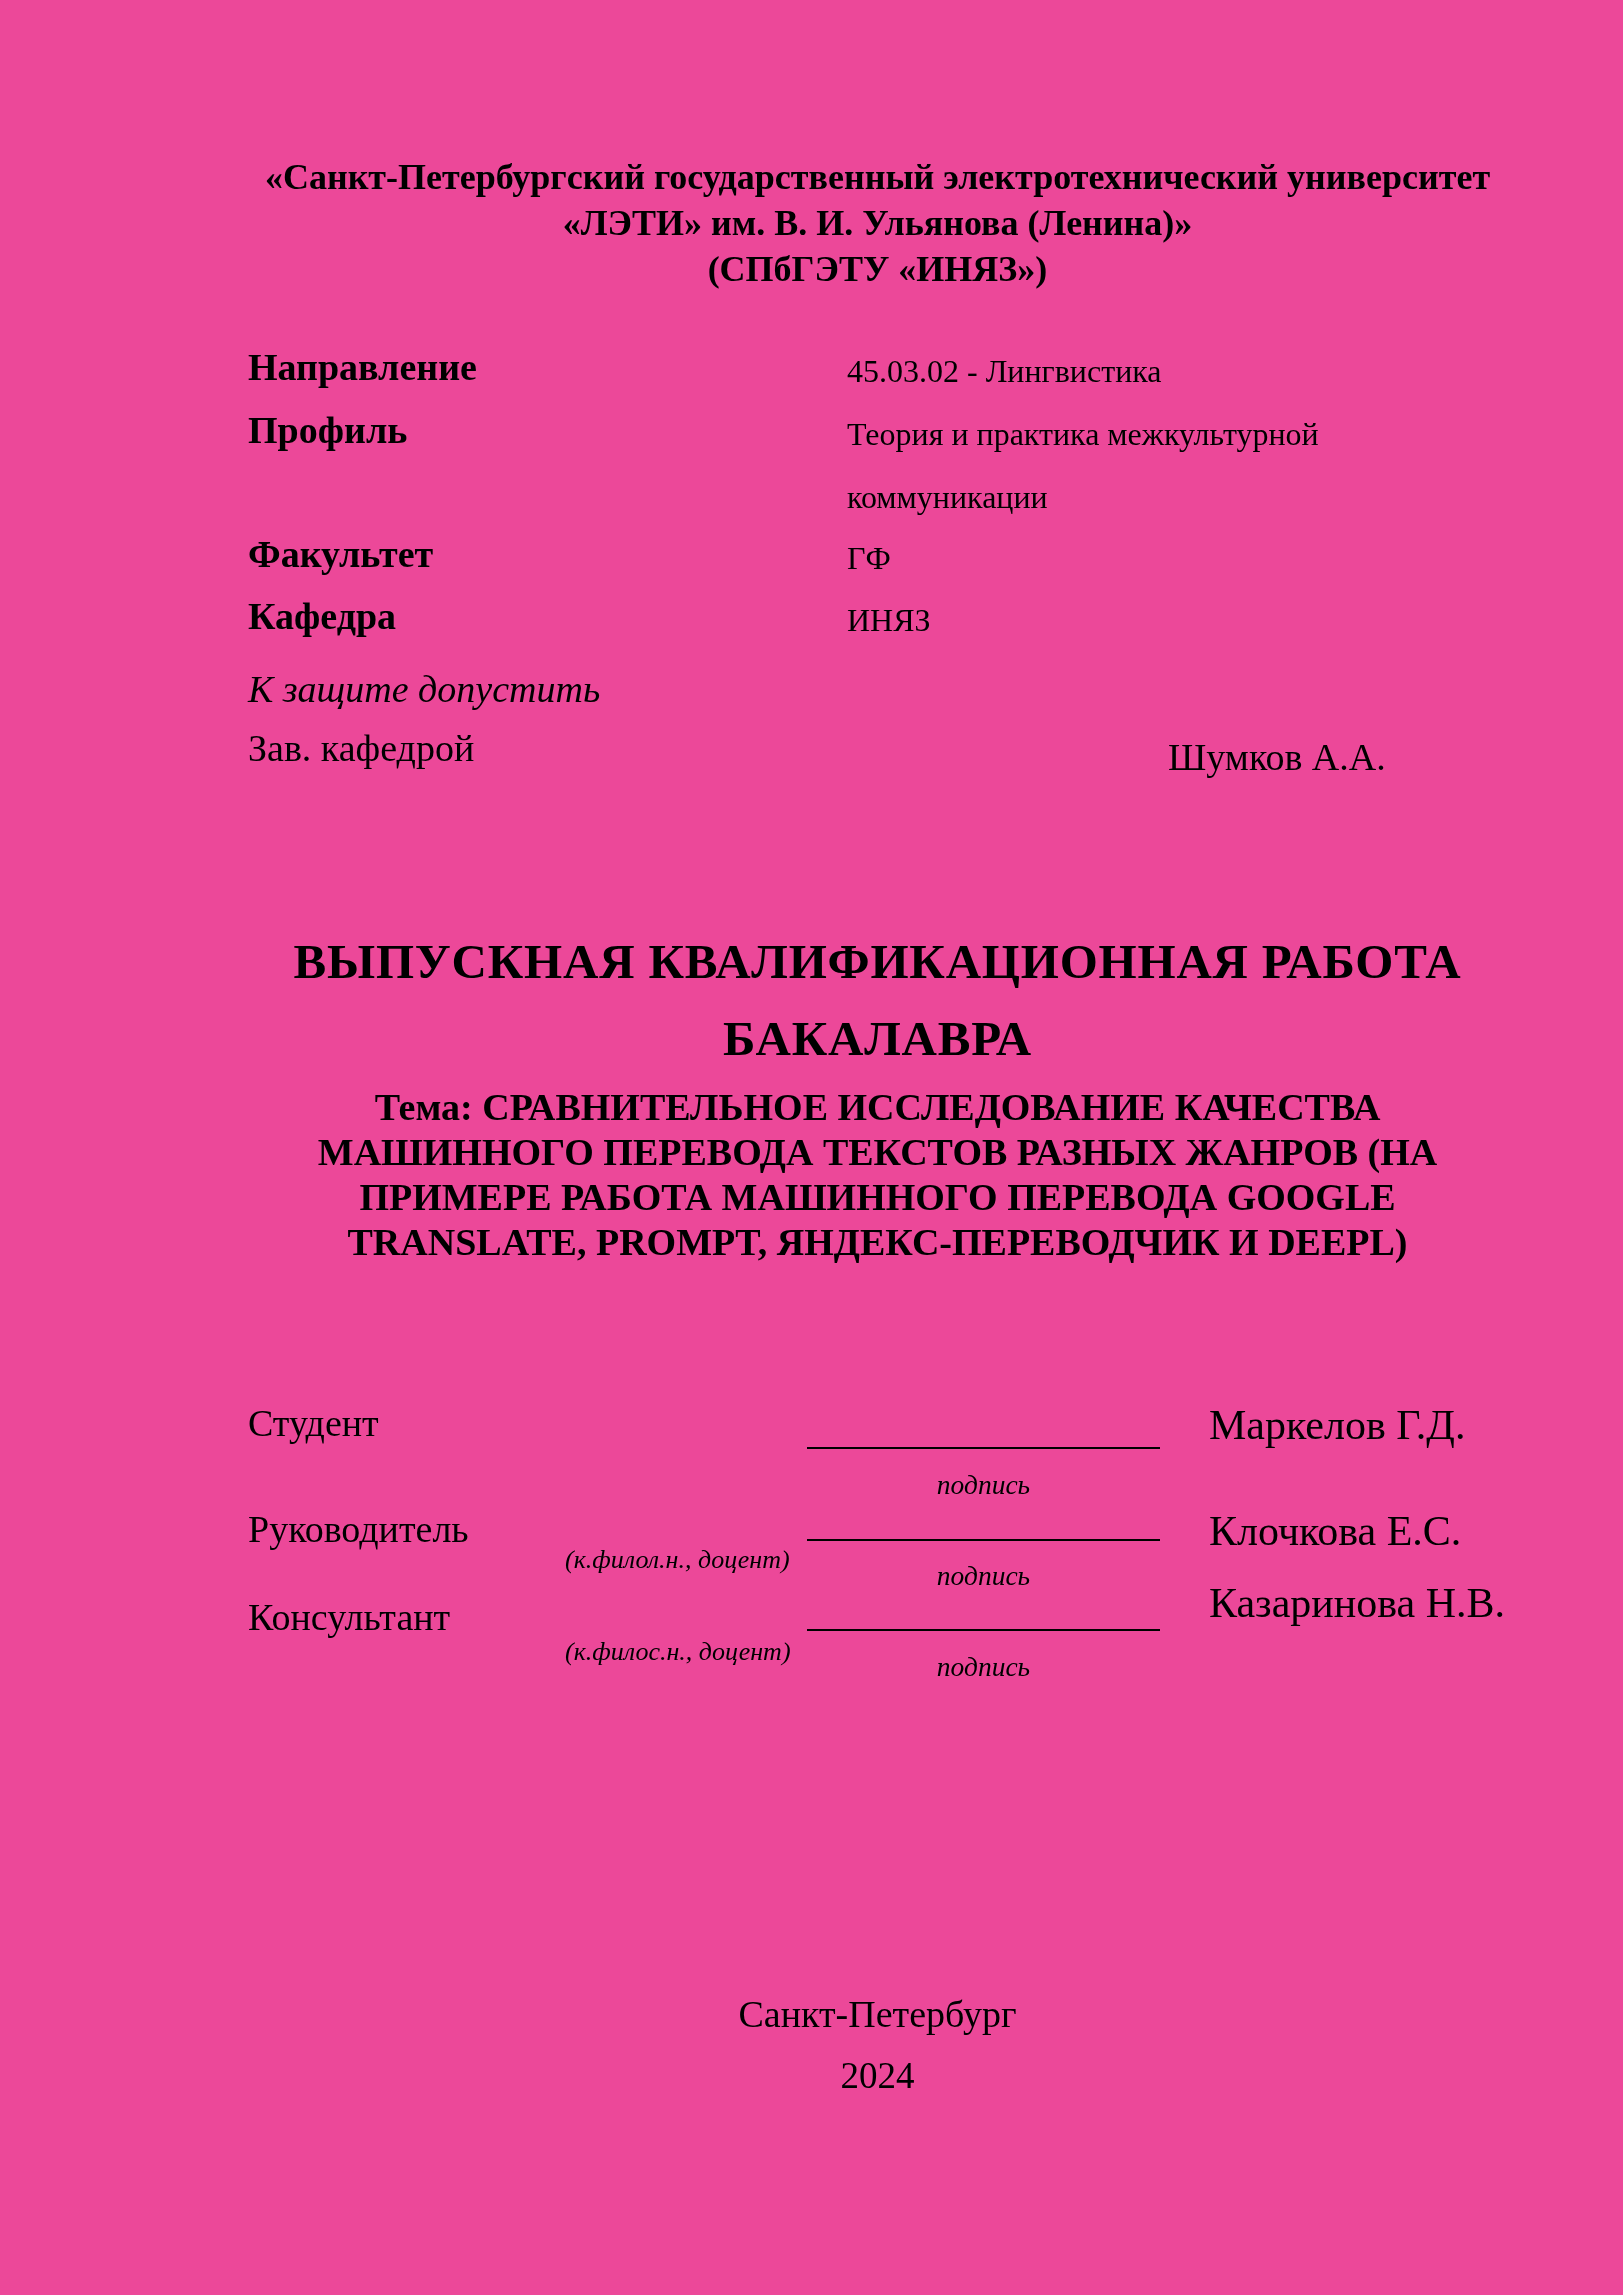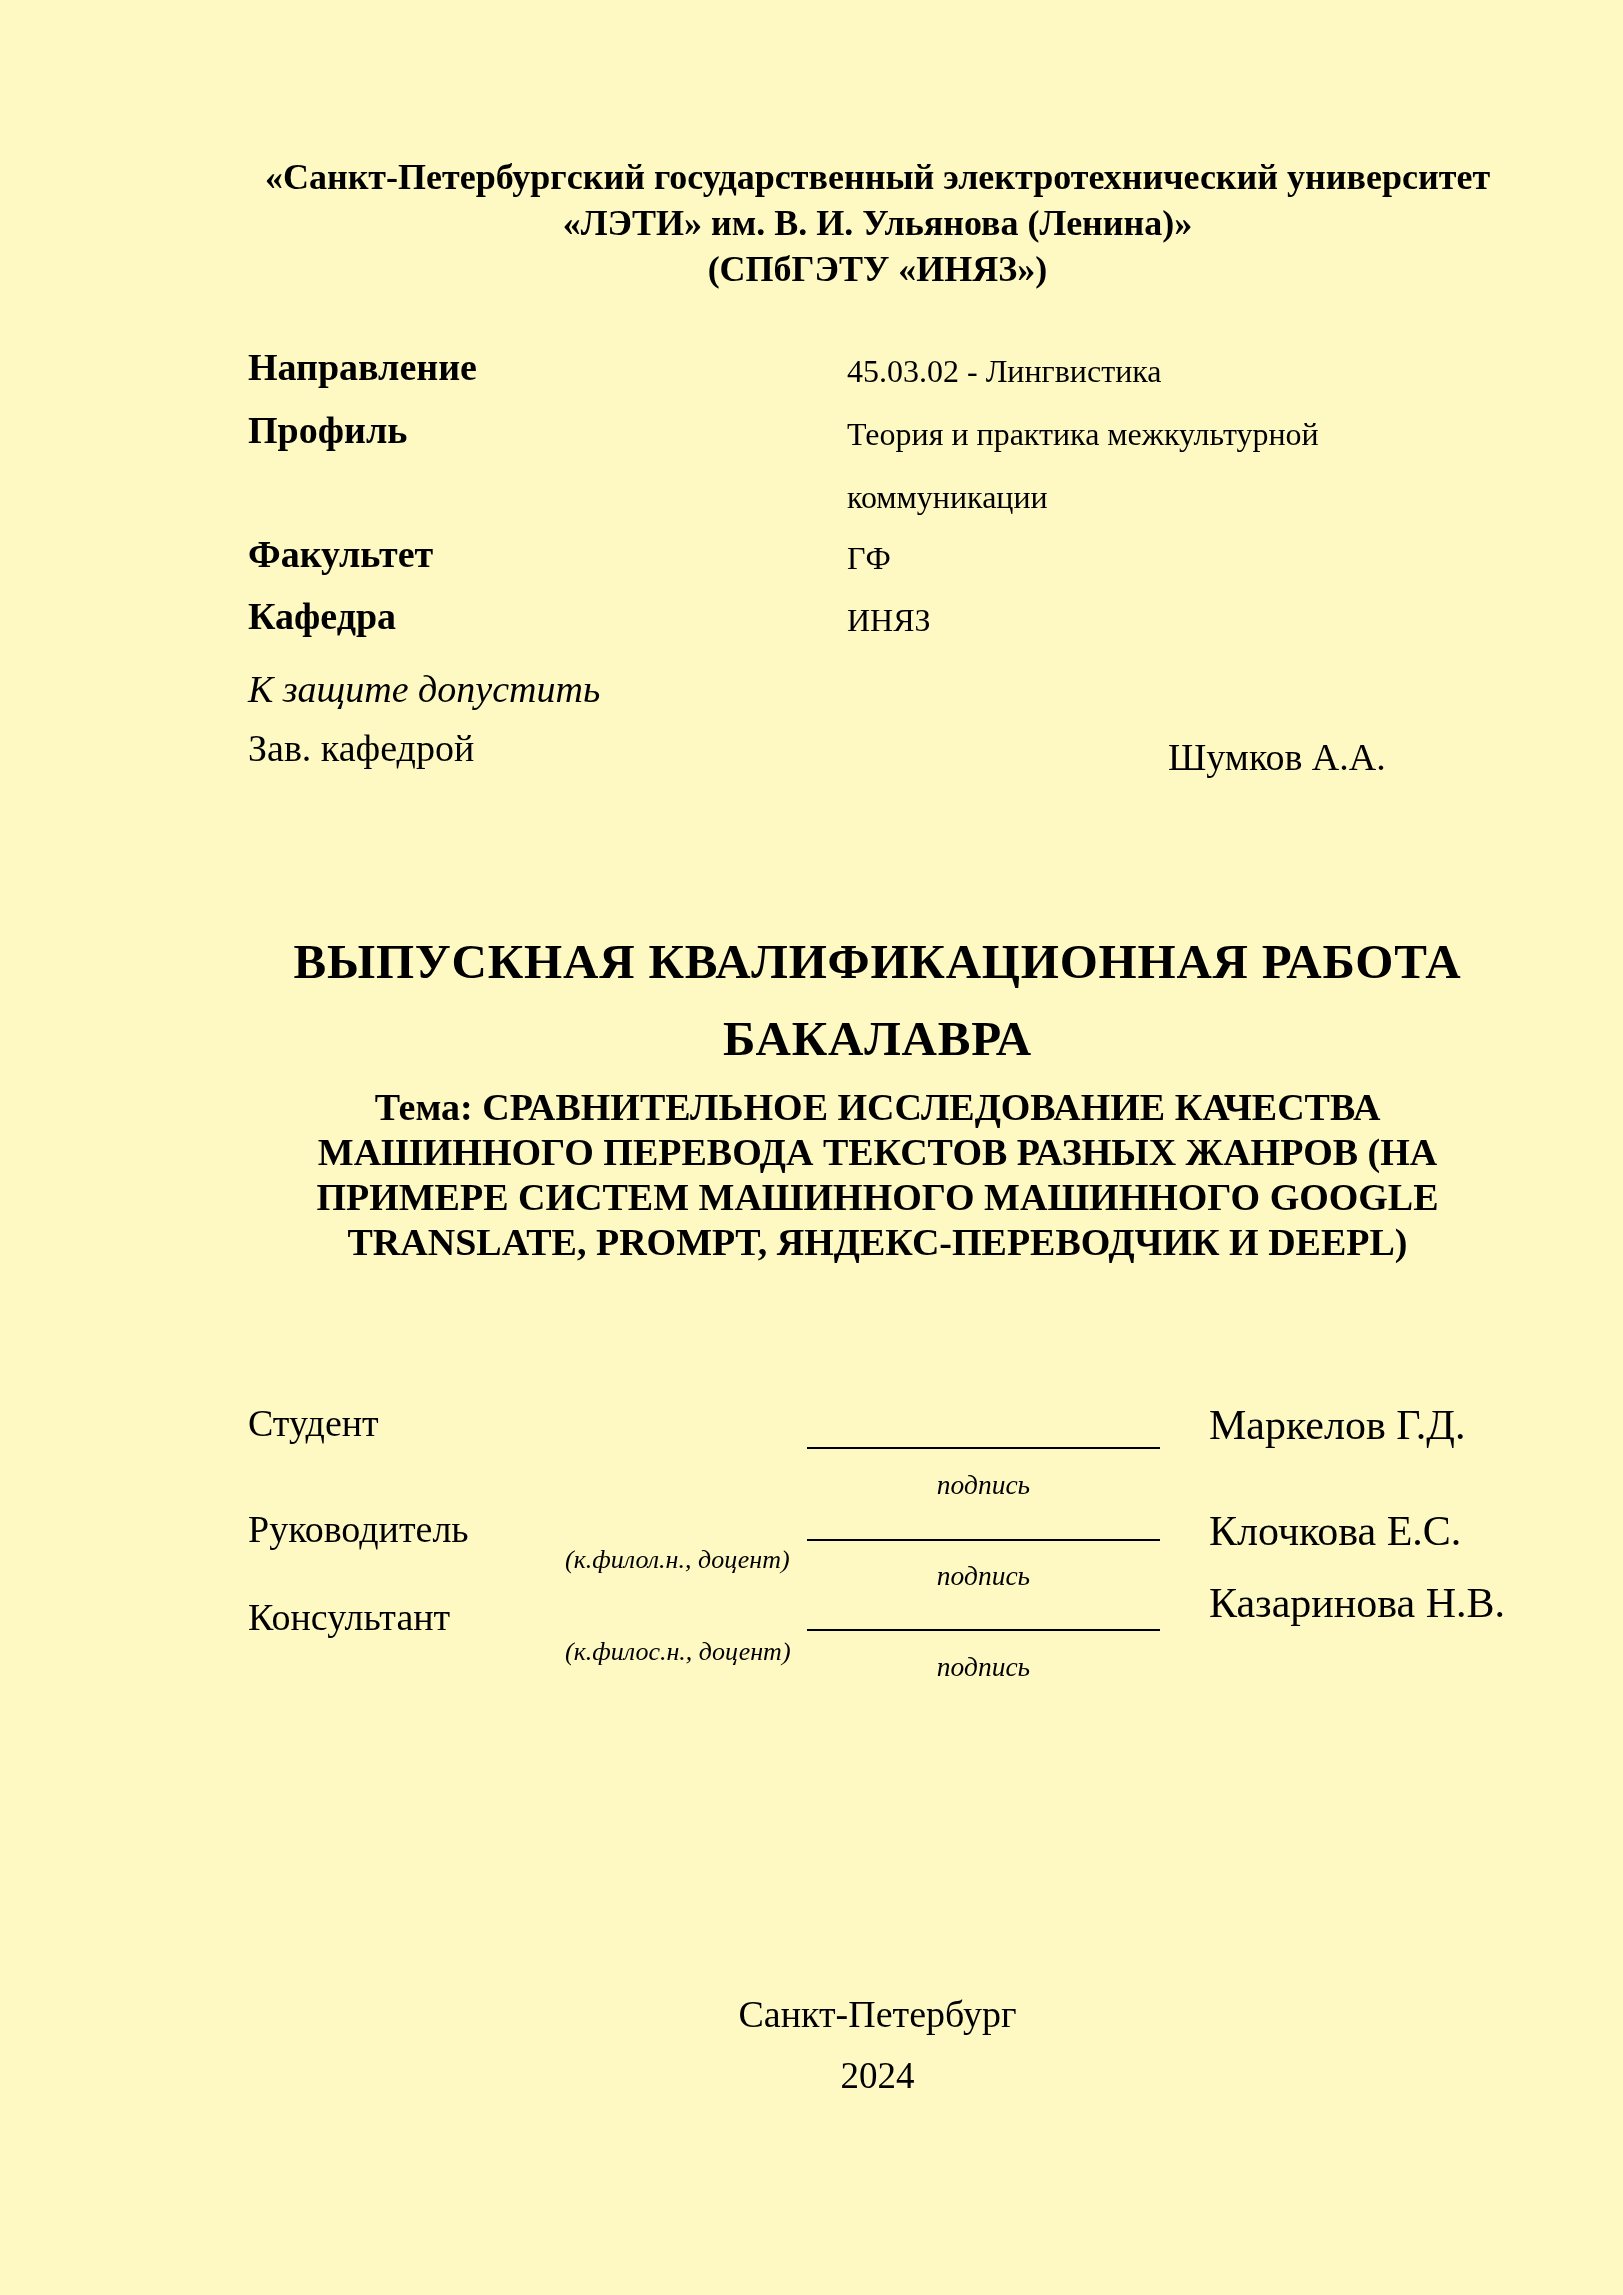--- a/index.html
+++ b/index.html
@@ -4,21 +4,21 @@
 <style>
   html, body {
     margin: 0;
     padding: 0;
     background: #ffffff;
   }
   .page {
     position: relative;
     width: 1623px;
     height: 2295px;
-    background: #fef9c3;
+    background: #ec4899;
     color: #000000;
     font-family: "Liberation Serif", "DejaVu Serif", serif;
     overflow: hidden;
   }
   .abs { position: absolute; }
 
   
   .colctr { left: 248px; width: 1259px; text-align: center; }
 
   .header-block {
@@ -133,21 +133,21 @@
   <div class="abs permit-note">К защите допустить</div>
   <div class="abs head-label">Зав. кафедрой</div>
   <div class="abs head-name">Шумков А.А.</div>
 
   <div class="abs colctr work-title" style="top:933px">ВЫПУСКНАЯ КВАЛИФИКАЦИОННАЯ РАБОТА</div>
   <div class="abs colctr work-title" style="top:1010px">БАКАЛАВРА</div>
 
   <div class="abs colctr theme-block">
     <div>Тема: СРАВНИТЕЛЬНОЕ ИССЛЕДОВАНИЕ КАЧЕСТВА</div>
     <div>МАШИННОГО ПЕРЕВОДА ТЕКСТОВ РАЗНЫХ ЖАНРОВ (НА</div>
-    <div>ПРИМЕРЕ СИСТЕМ МАШИННОГО МАШИННОГО GOOGLE</div>
+    <div>ПРИМЕРЕ РАБОТА МАШИННОГО ПЕРЕВОДА GOOGLE</div>
     <div>TRANSLATE, PROMPT, ЯНДЕКС-ПЕРЕВОДЧИК И DEEPL)</div>
   </div>
 
   <div>
     <div class="abs sig-role" style="top:1401px">Студент</div>
     <div class="abs sig-line" style="top:1447px"></div>
     <div class="abs sig-caption" style="top:1457px">подпись</div>
     <div class="abs sig-name" style="top:1401px; left:1209px">Маркелов Г.Д.</div>
   </div>
 

